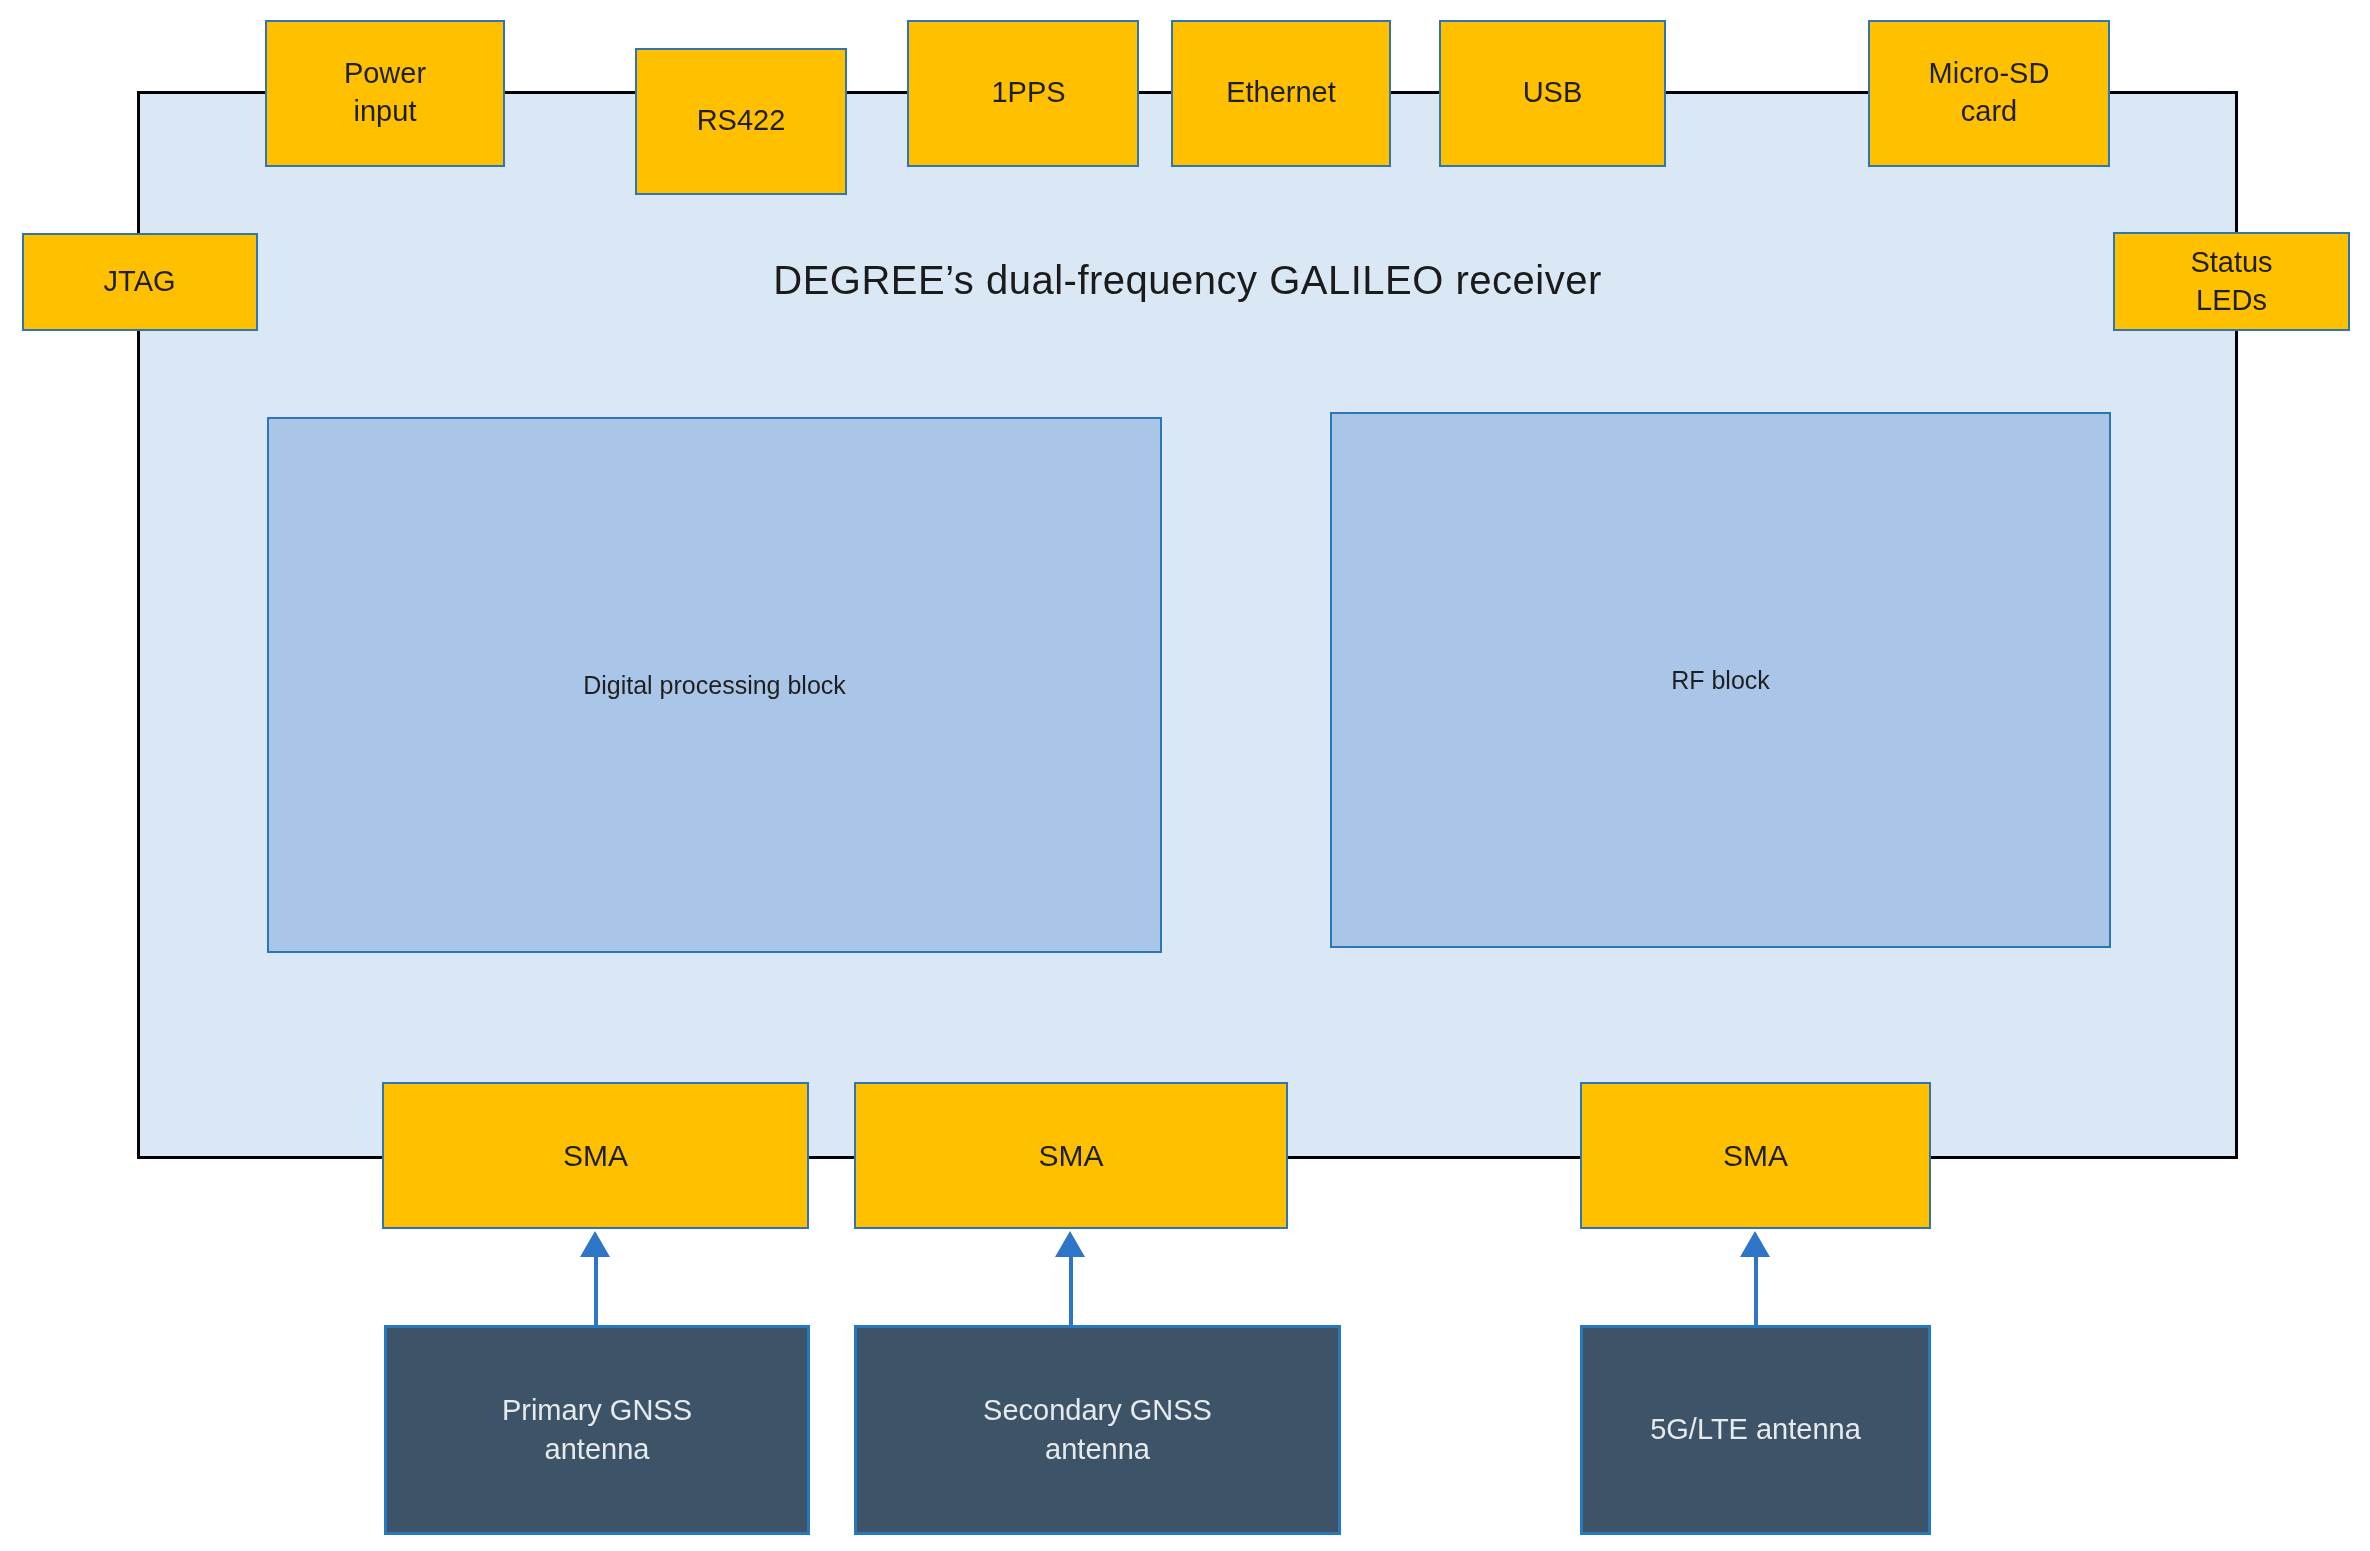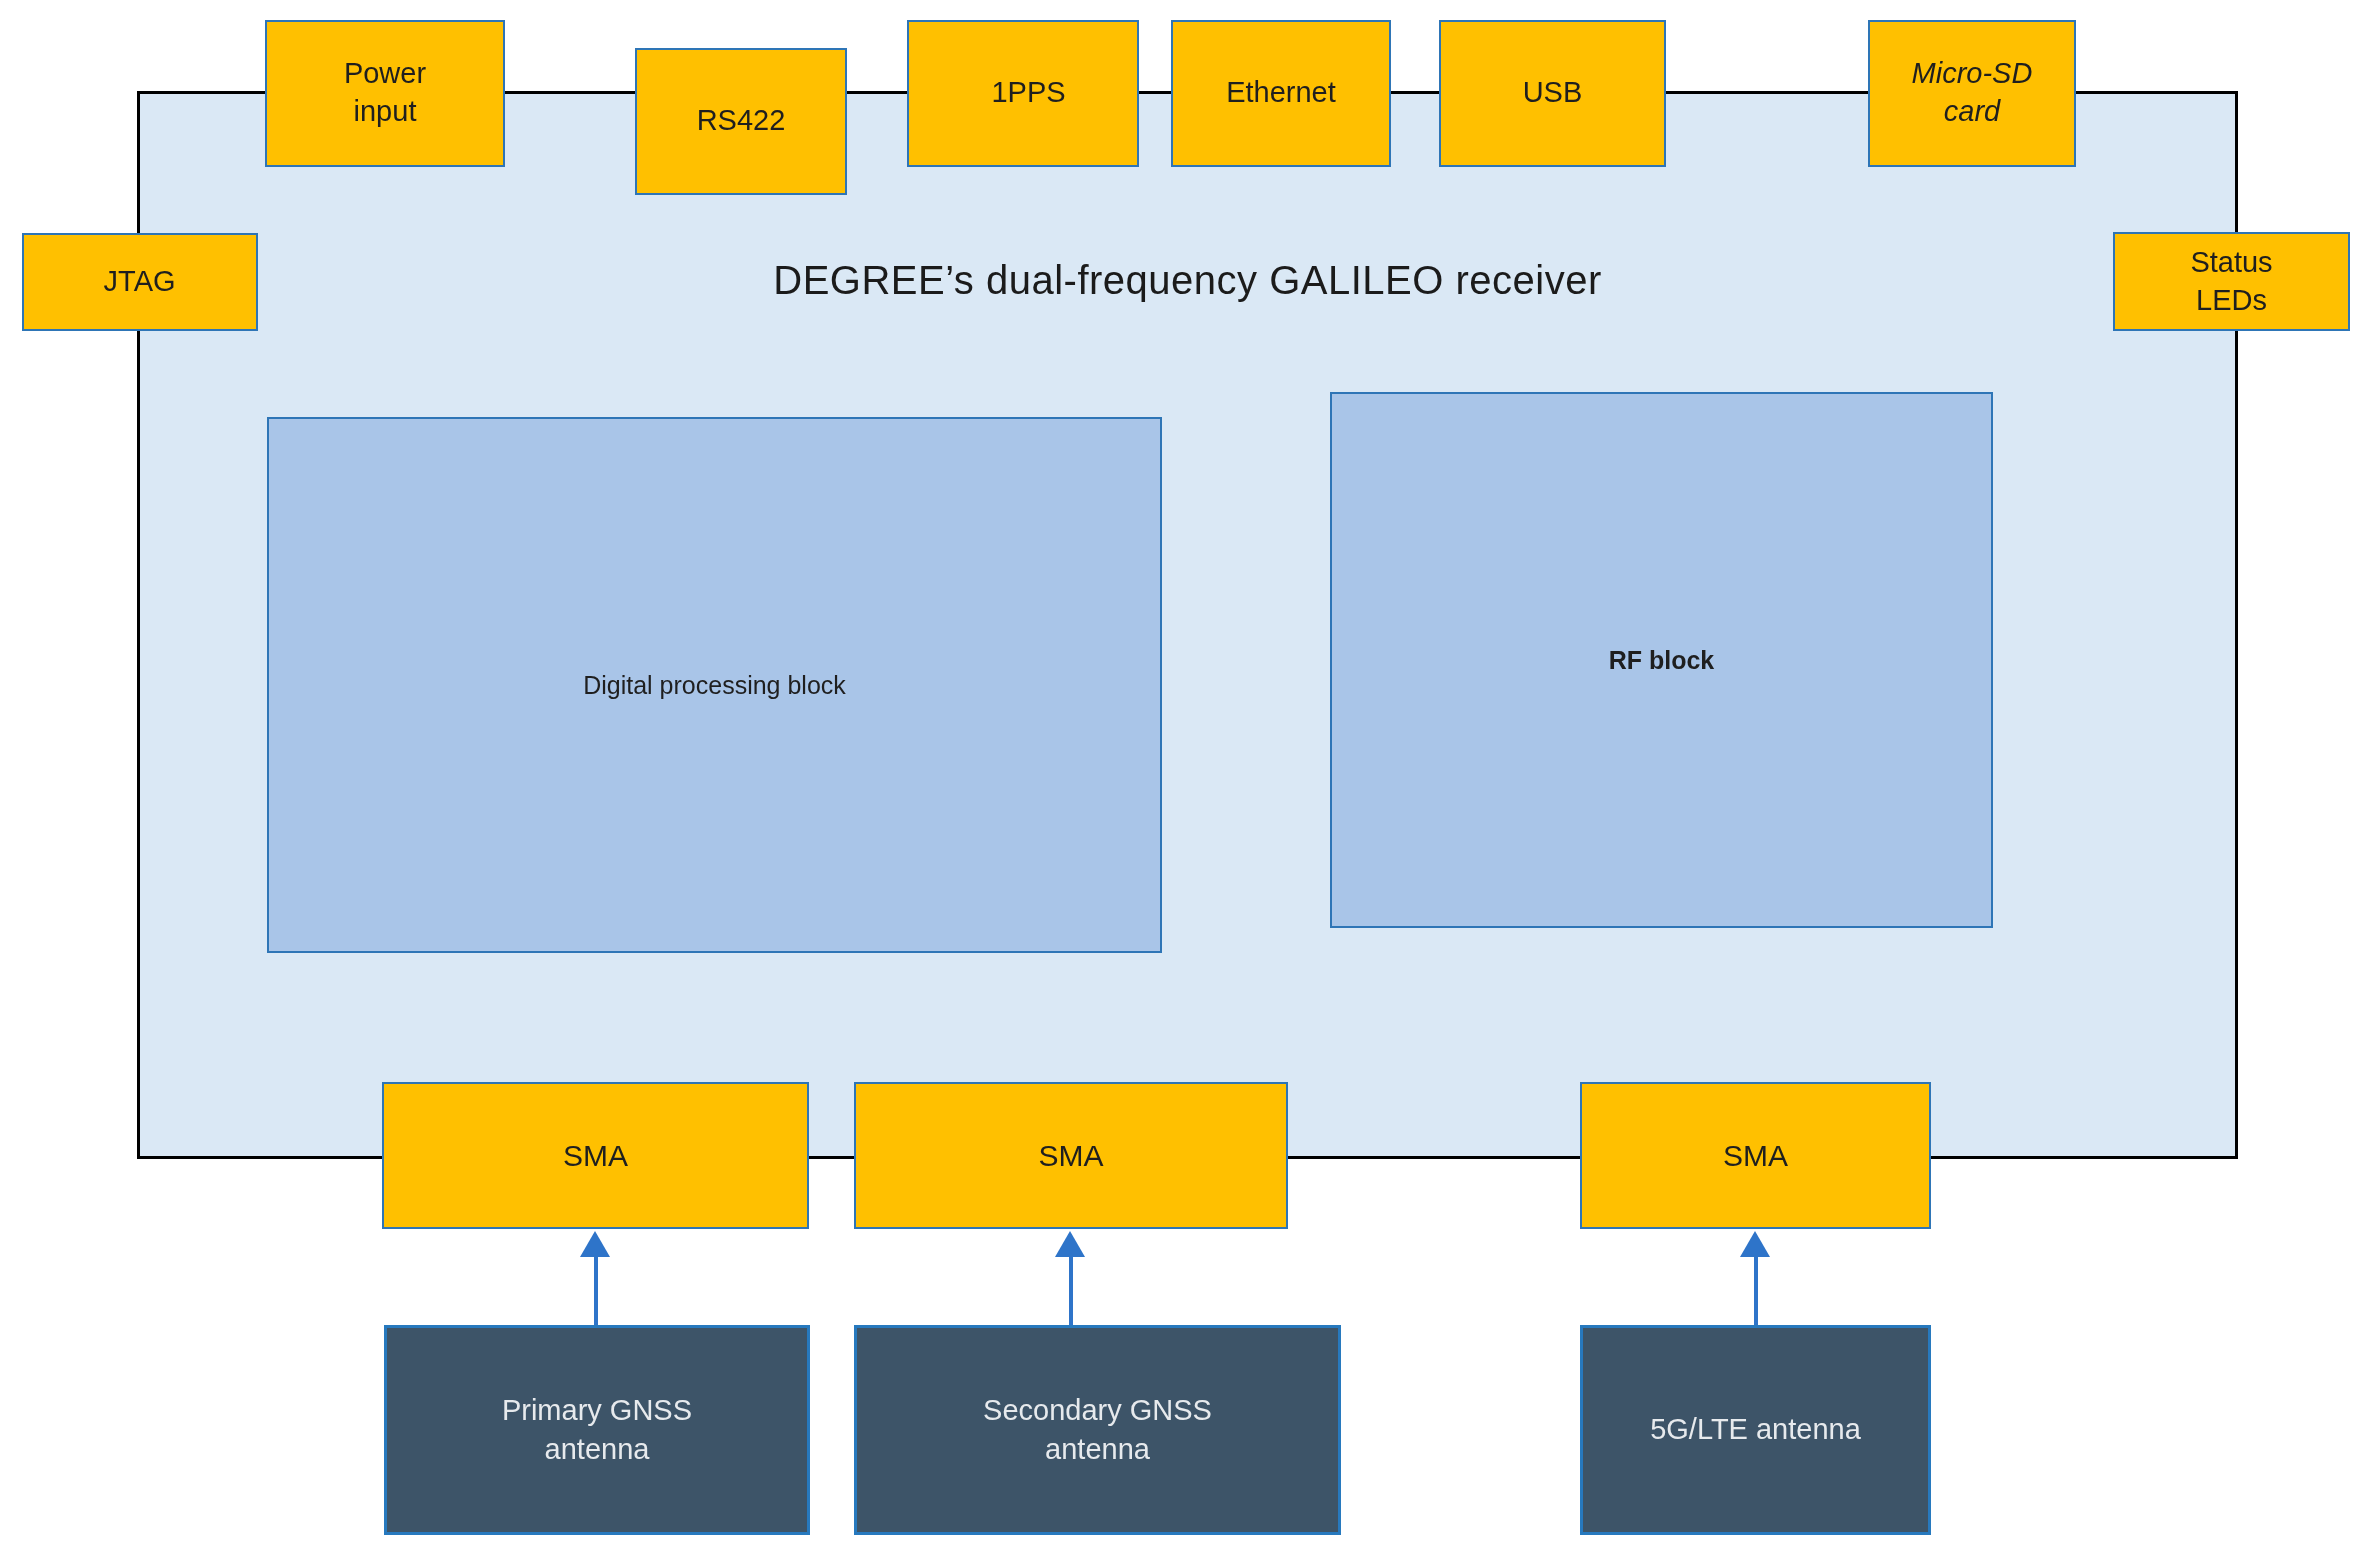--- a/index.html
+++ b/index.html
@@ -51,42 +51,42 @@
     line-height: 1.3;
     color: #1f1f1f;
     white-space: pre-line;
   }
   .port-top { top: 19.6px; height: 147px; }
   .port-power    { left: 265px;  width: 240px; }
   .port-rs422    { left: 635px;  width: 212px; margin-top: 28px; }
   .port-1pps     { left: 907px;  width: 232px; padding-left: 11px; }
   .port-ethernet { left: 1171px; width: 220px; }
   .port-usb      { left: 1439px; width: 227px; }
-  .port-microsd  { left: 1868px; width: 208px; font-style: italic; }
+  .port-microsd  { left: 1868px; width: 242px; }
   .port-jtag     { left: 21.6px;   top: 233px; width: 236px; height: 98px; }
   .port-status   { left: 2113px; top: 232px; width: 237px; height: 99px; }
   .port-sma      { top: 1082px; height: 147px; font-size: 30px; }
   .port-sma-1 { left: 382px;  width: 427px; }
   .port-sma-2 { left: 854px;  width: 434px; }
   .port-sma-3 { left: 1580px; width: 351px; }
   
   .block {
     position: absolute;
     box-sizing: border-box;
     background: #A9C5E8;
     border: 2.9px solid #2E75B6;
     display: flex;
     align-items: center;
     justify-content: center;
     text-align: center;
     font-size: 25px;
     color: #1f1f1f;
   }
   .block-dp { left: 267px;  top: 417px; width: 895px; height: 536px; }
-  .block-rf { left: 1330px; top: 392px; width: 663px; height: 536px; font-weight: bold; }
+  .block-rf { left: 1330px; top: 412px; width: 781px; height: 536px; }
   
   .antenna {
     position: absolute;
     top: 1325px;
     height: 210px;
     box-sizing: border-box;
     background: #3D5468;
     border: 3.9px solid #2779BE;
     display: flex;
     align-items: center;

